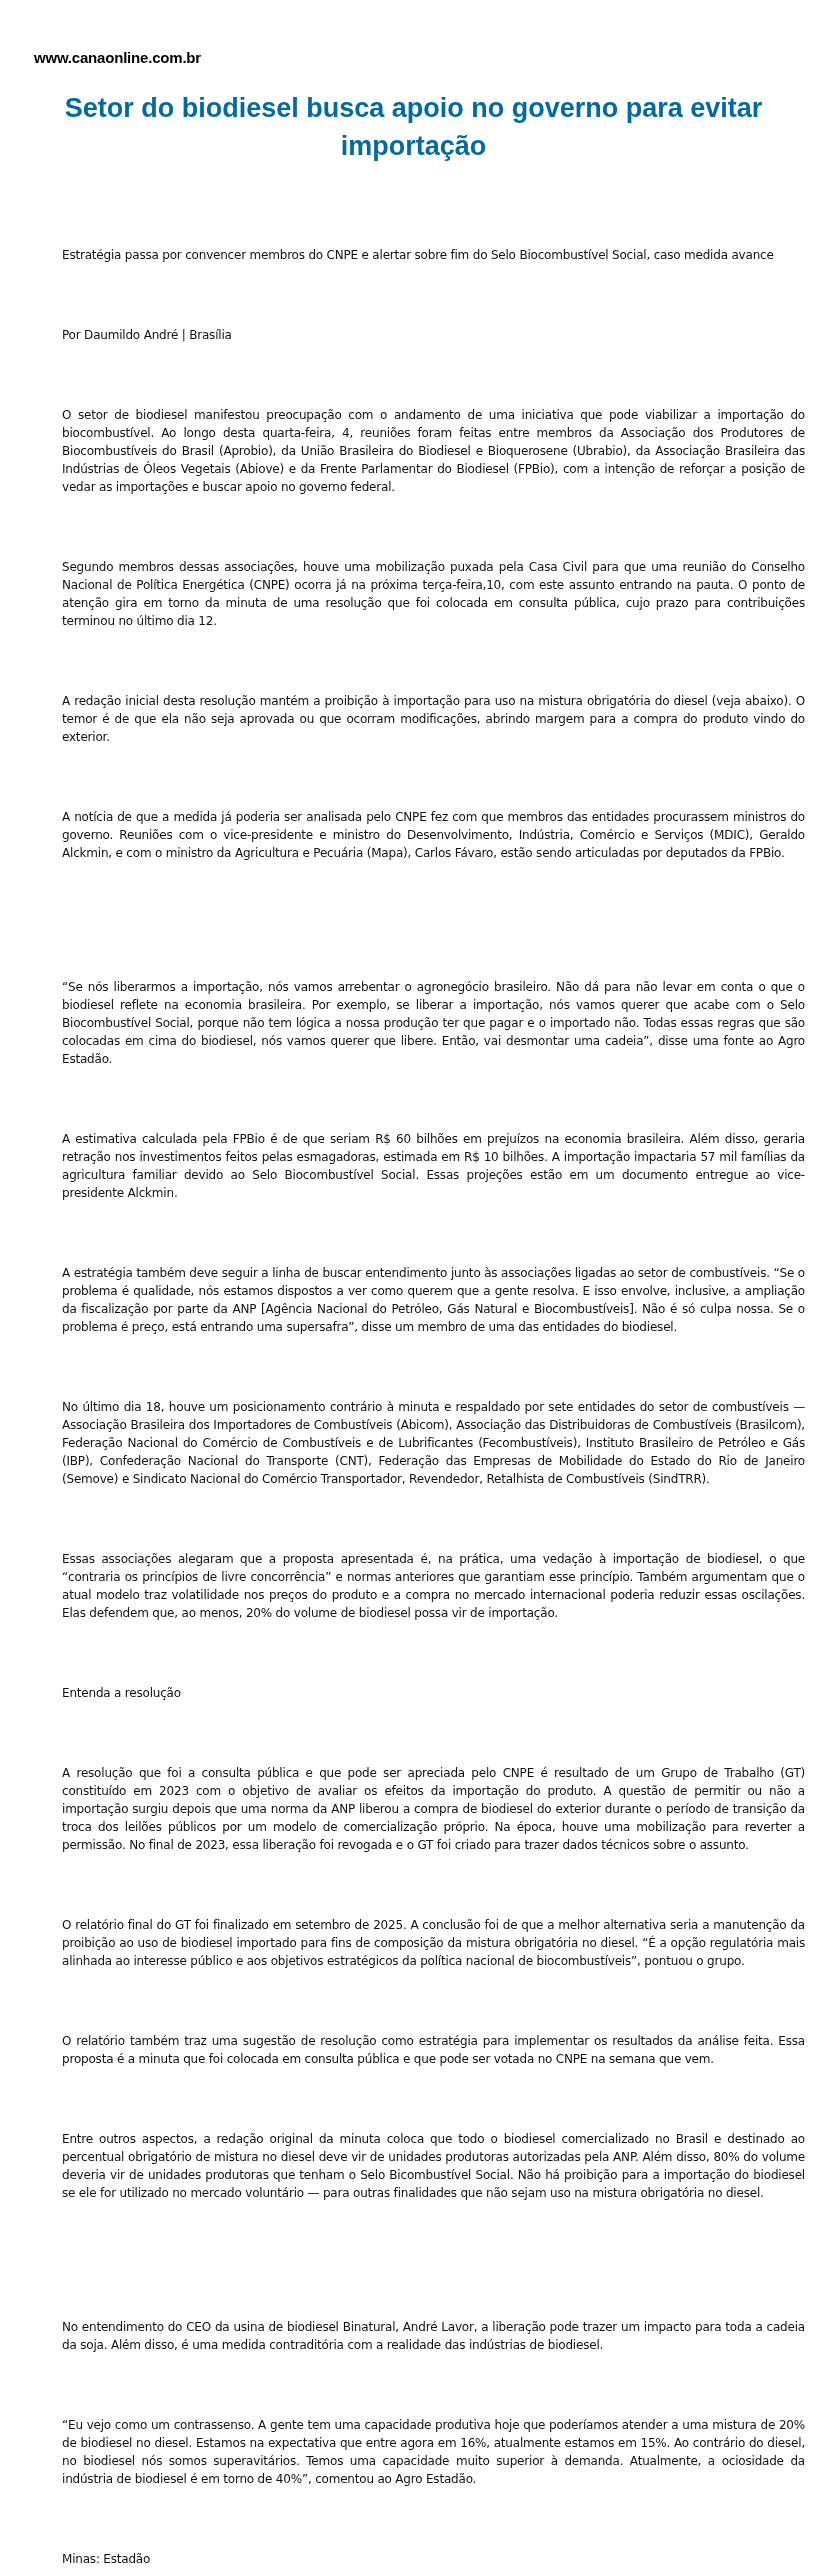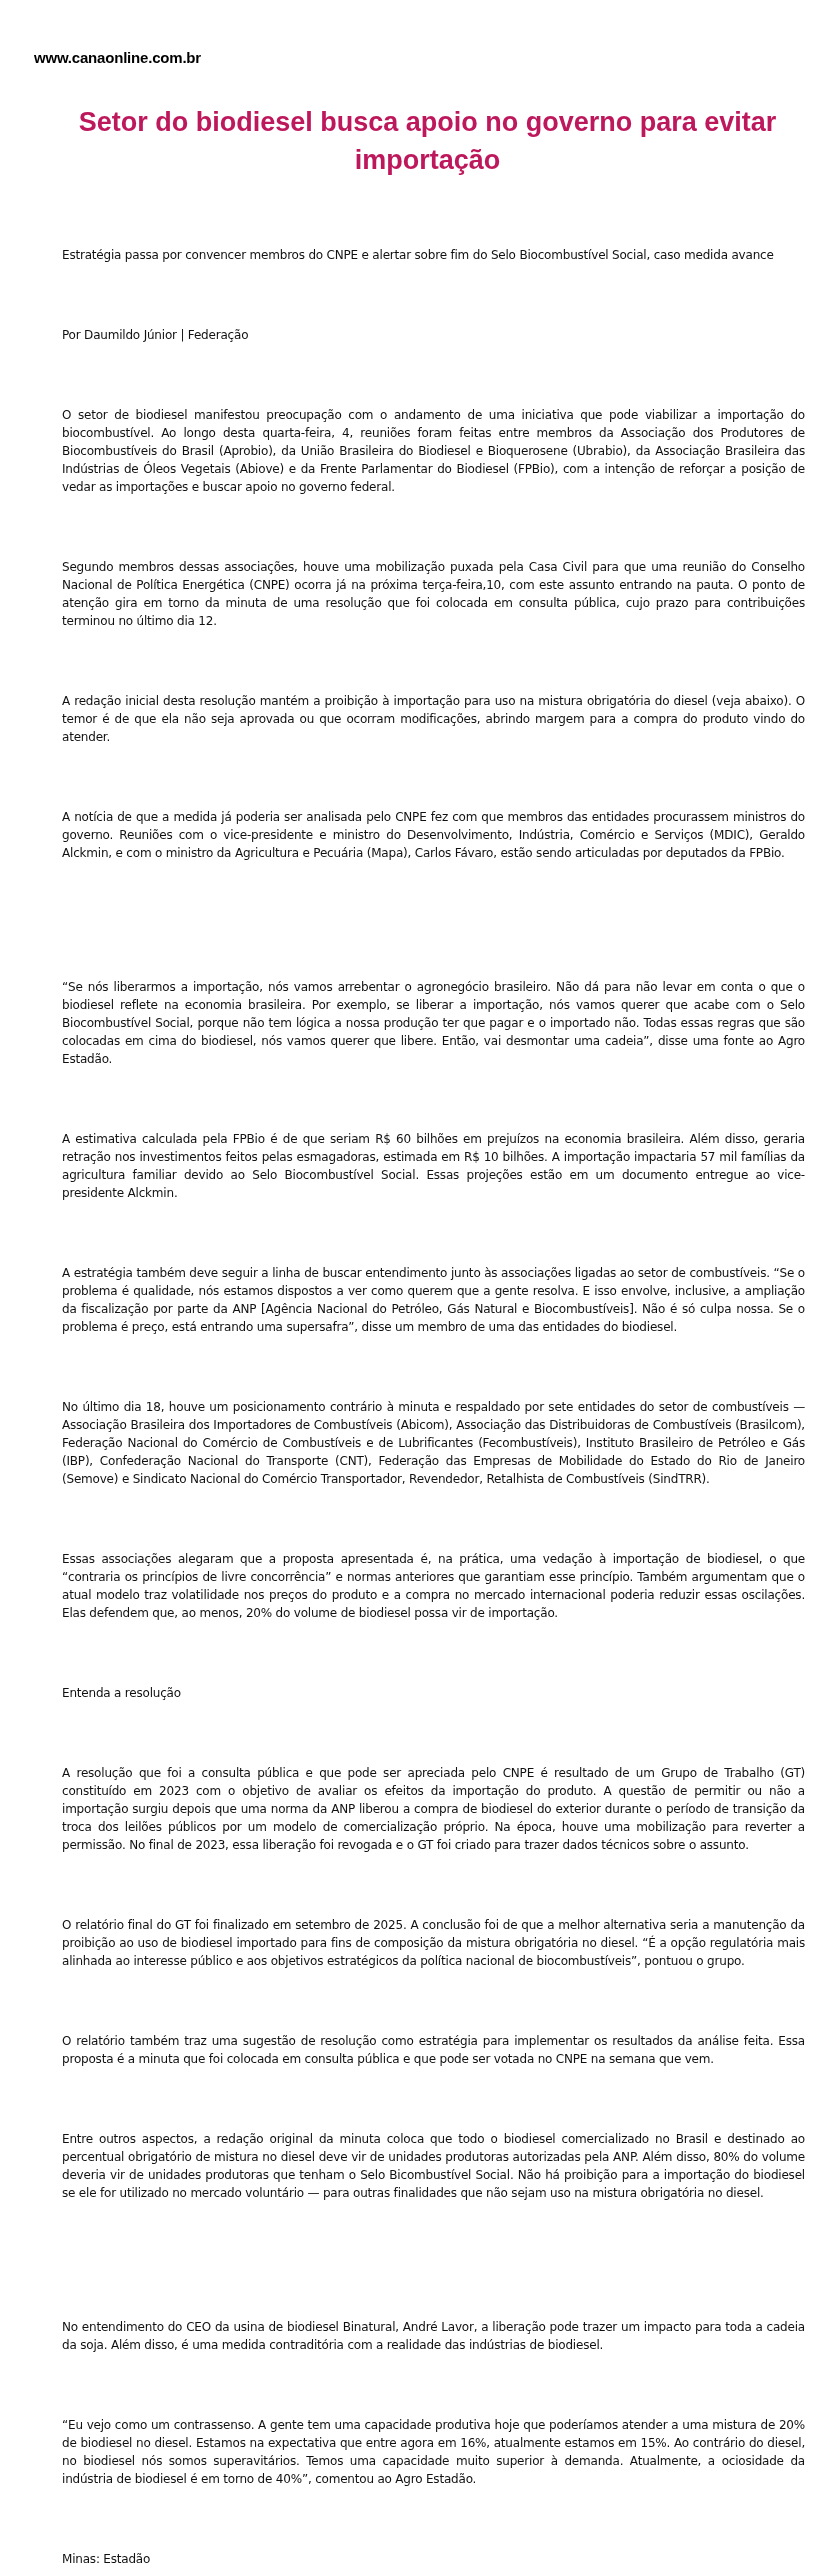--- a/index.html
+++ b/index.html
@@ -22,27 +22,27 @@
       font-weight: bold;
       font-size: 15px;
       color: #000000;
       letter-spacing: -0.2px;
     }
     .title {
       position: absolute;
       left: 38px;
       width: 751px;
       top: 89px;
-      margin: 14px;
+      margin: 0;
       text-align: center;
       font-family: "Liberation Sans", sans-serif;
       font-weight: bold;
       font-size: 27px;
       line-height: 38px;
-      color: #be185d;
+      color: #0369a1;
     }
     .article {
       position: absolute;
       left: 58px;
       width: 751px;
       top: 242px;
     }
     .article p {
       margin: 4px;
       font-size: 12px;
@@ -57,28 +57,28 @@
 </head>
 <body>
 
 <div class="site-url">www.canaonline.com.br</div>
 
 <h1 class="title">Setor do biodiesel busca apoio no governo para evitar importação</h1>
 
 <div class="article">
   <p>Estratégia passa por convencer membros do CNPE e alertar sobre fim do Selo Biocombustível Social, caso medida avance</p>
   <div class="gap-md"></div>
-  <p>Por Daumildo Júnior | Federação</p>
+  <p>Por Daumildo André | Brasília</p>
   <div class="gap-md"></div>
 
   <p>O setor de biodiesel manifestou preocupação com o andamento de uma iniciativa que pode viabilizar a importação do biocombustível. Ao longo desta quarta-feira, 4, reuniões foram feitas entre membros da Associação dos Produtores de Biocombustíveis do Brasil (Aprobio), da União Brasileira do Biodiesel e Bioquerosene (Ubrabio), da Associação Brasileira das Indústrias de Óleos Vegetais (Abiove) e da Frente Parlamentar do Biodiesel (FPBio), com a intenção de reforçar a posição de vedar as importações e buscar apoio no governo federal.</p>
   <div class="gap-md"></div>
   <p>Segundo membros dessas associações, houve uma mobilização puxada pela Casa Civil para que uma reunião do Conselho Nacional de Política Energética (CNPE) ocorra já na próxima terça-feira,10, com este assunto entrando na pauta. O ponto de atenção gira em torno da minuta de uma resolução que foi colocada em consulta pública, cujo prazo para contribuições terminou no último dia 12.</p>
   <div class="gap-md"></div>
-  <p>A redação inicial desta resolução mantém a proibição à importação para uso na mistura obrigatória do diesel (veja abaixo). O temor é de que ela não seja aprovada ou que ocorram modificações, abrindo margem para a compra do produto vindo do atender.</p>
+  <p>A redação inicial desta resolução mantém a proibição à importação para uso na mistura obrigatória do diesel (veja abaixo). O temor é de que ela não seja aprovada ou que ocorram modificações, abrindo margem para a compra do produto vindo do exterior.</p>
   <div class="gap-md"></div>
   <p>A notícia de que a medida já poderia ser analisada pelo CNPE fez com que membros das entidades procurassem ministros do governo. Reuniões com o vice-presidente e ministro do Desenvolvimento, Indústria, Comércio e Serviços (MDIC), Geraldo Alckmin, e com o ministro da Agricultura e Pecuária (Mapa), Carlos Fávaro, estão sendo articuladas por deputados da FPBio.</p>
   <div class="gap-md"></div>
   <div class="gap-md"></div>
   <p>“Se nós liberarmos a importação, nós vamos arrebentar o agronegócio brasileiro. Não dá para não levar em conta o que o biodiesel reflete na economia brasileira. Por exemplo, se liberar a importação, nós vamos querer que acabe com o Selo Biocombustível Social, porque não tem lógica a nossa produção ter que pagar e o importado não. Todas essas regras que são colocadas em cima do biodiesel, nós vamos querer que libere. Então, vai desmontar uma cadeia”, disse uma fonte ao Agro Estadão.</p>
   <div class="gap-md"></div>
   <p>A estimativa calculada pela FPBio é de que seriam R$ 60 bilhões em prejuízos na economia brasileira. Além disso, geraria retração nos investimentos feitos pelas esmagadoras, estimada em R$ 10 bilhões. A importação impactaria 57 mil famílias da agricultura familiar devido ao Selo Biocombustível Social. Essas projeções estão em um documento entregue ao vice-presidente Alckmin.</p>
   <div class="gap-md"></div>
   <p>A estratégia também deve seguir a linha de buscar entendimento junto às associações ligadas ao setor de combustíveis. “Se o problema é qualidade, nós estamos dispostos a ver como querem que a gente resolva. E isso envolve, inclusive, a ampliação da fiscalização por parte da ANP [Agência Nacional do Petróleo, Gás Natural e Biocombustíveis]. Não é só culpa nossa. Se o problema é preço, está entrando uma supersafra”, disse um membro de uma das entidades do biodiesel.</p>
   <div class="gap-md"></div>

